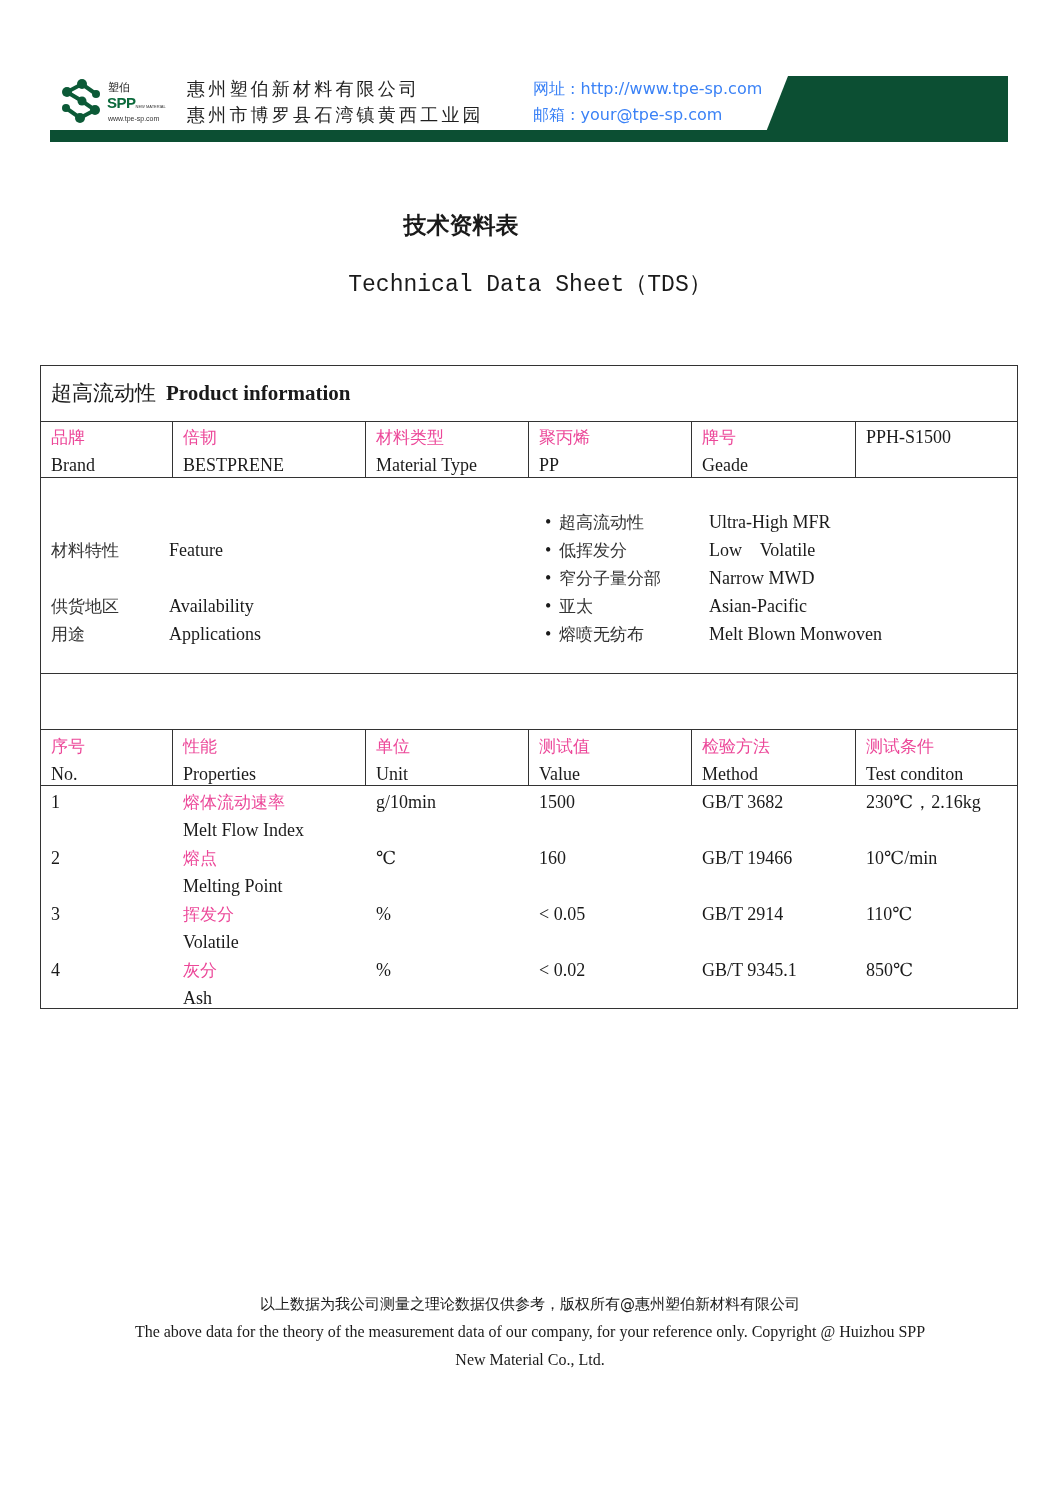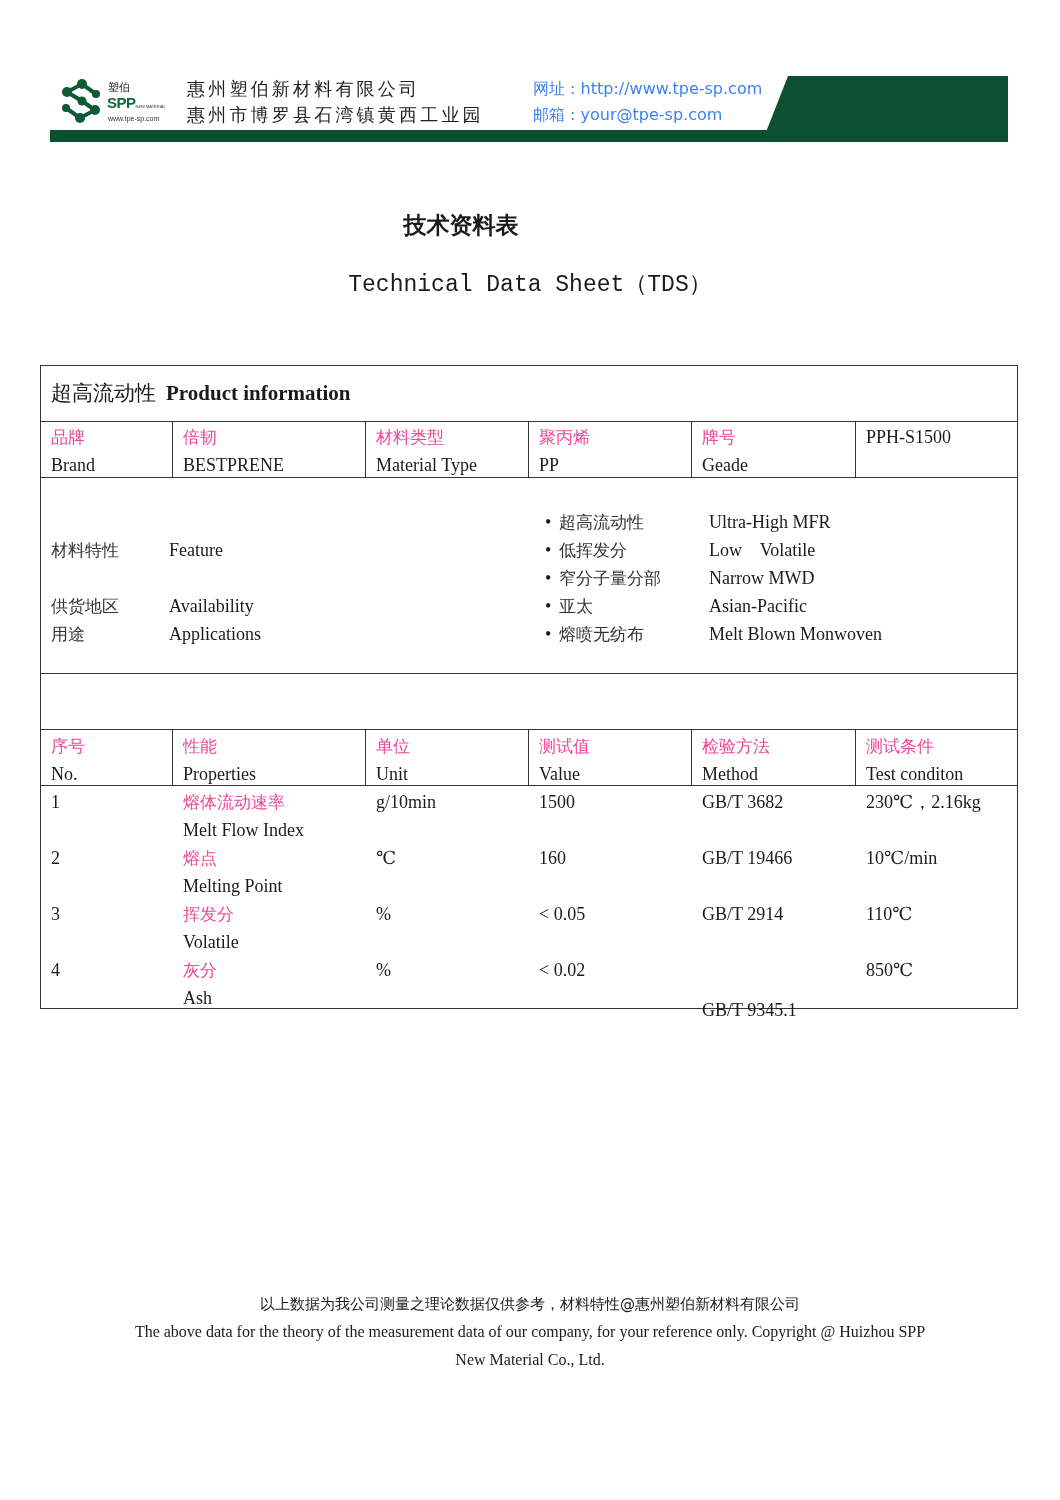--- a/index.html
+++ b/index.html
@@ -224,22 +224,22 @@
     <div class="cell" style="left:825px; top:534px;">110℃</div>
   </div>
   <div>
     <div class="cell" style="left:10px; top:590px;">4</div>
     <div class="cell" style="left:142px; top:590px;">
       <span class="cn">灰分</span>
       <span class="en">Ash</span>
     </div>
     <div class="cell" style="left:335px; top:590px;">%</div>
     <div class="cell" style="left:498px; top:590px;">&lt; 0.02</div>
-    <div class="cell" style="left:661px; top:590px;margin-top:40px;">GB/T 9345.1</div>
+    <div class="cell" style="left:661px; top:590px;">GB/T 9345.1</div>
     <div class="cell" style="left:825px; top:590px;">850℃</div>
   </div>
 </div>
 
 <div class="footer">
-  <div class="cn">以上数据为我公司测量之理论数据仅供参考，材料特性@惠州塑伯新材料有限公司</div>
+  <div class="cn">以上数据为我公司测量之理论数据仅供参考，版权所有@惠州塑伯新材料有限公司</div>
   <div>The above data for the theory of the measurement data of our company, for your reference only. Copyright @ Huizhou SPP</div>
   <div>New Material Co., Ltd.</div>
 </div>
 
 </body></html>

